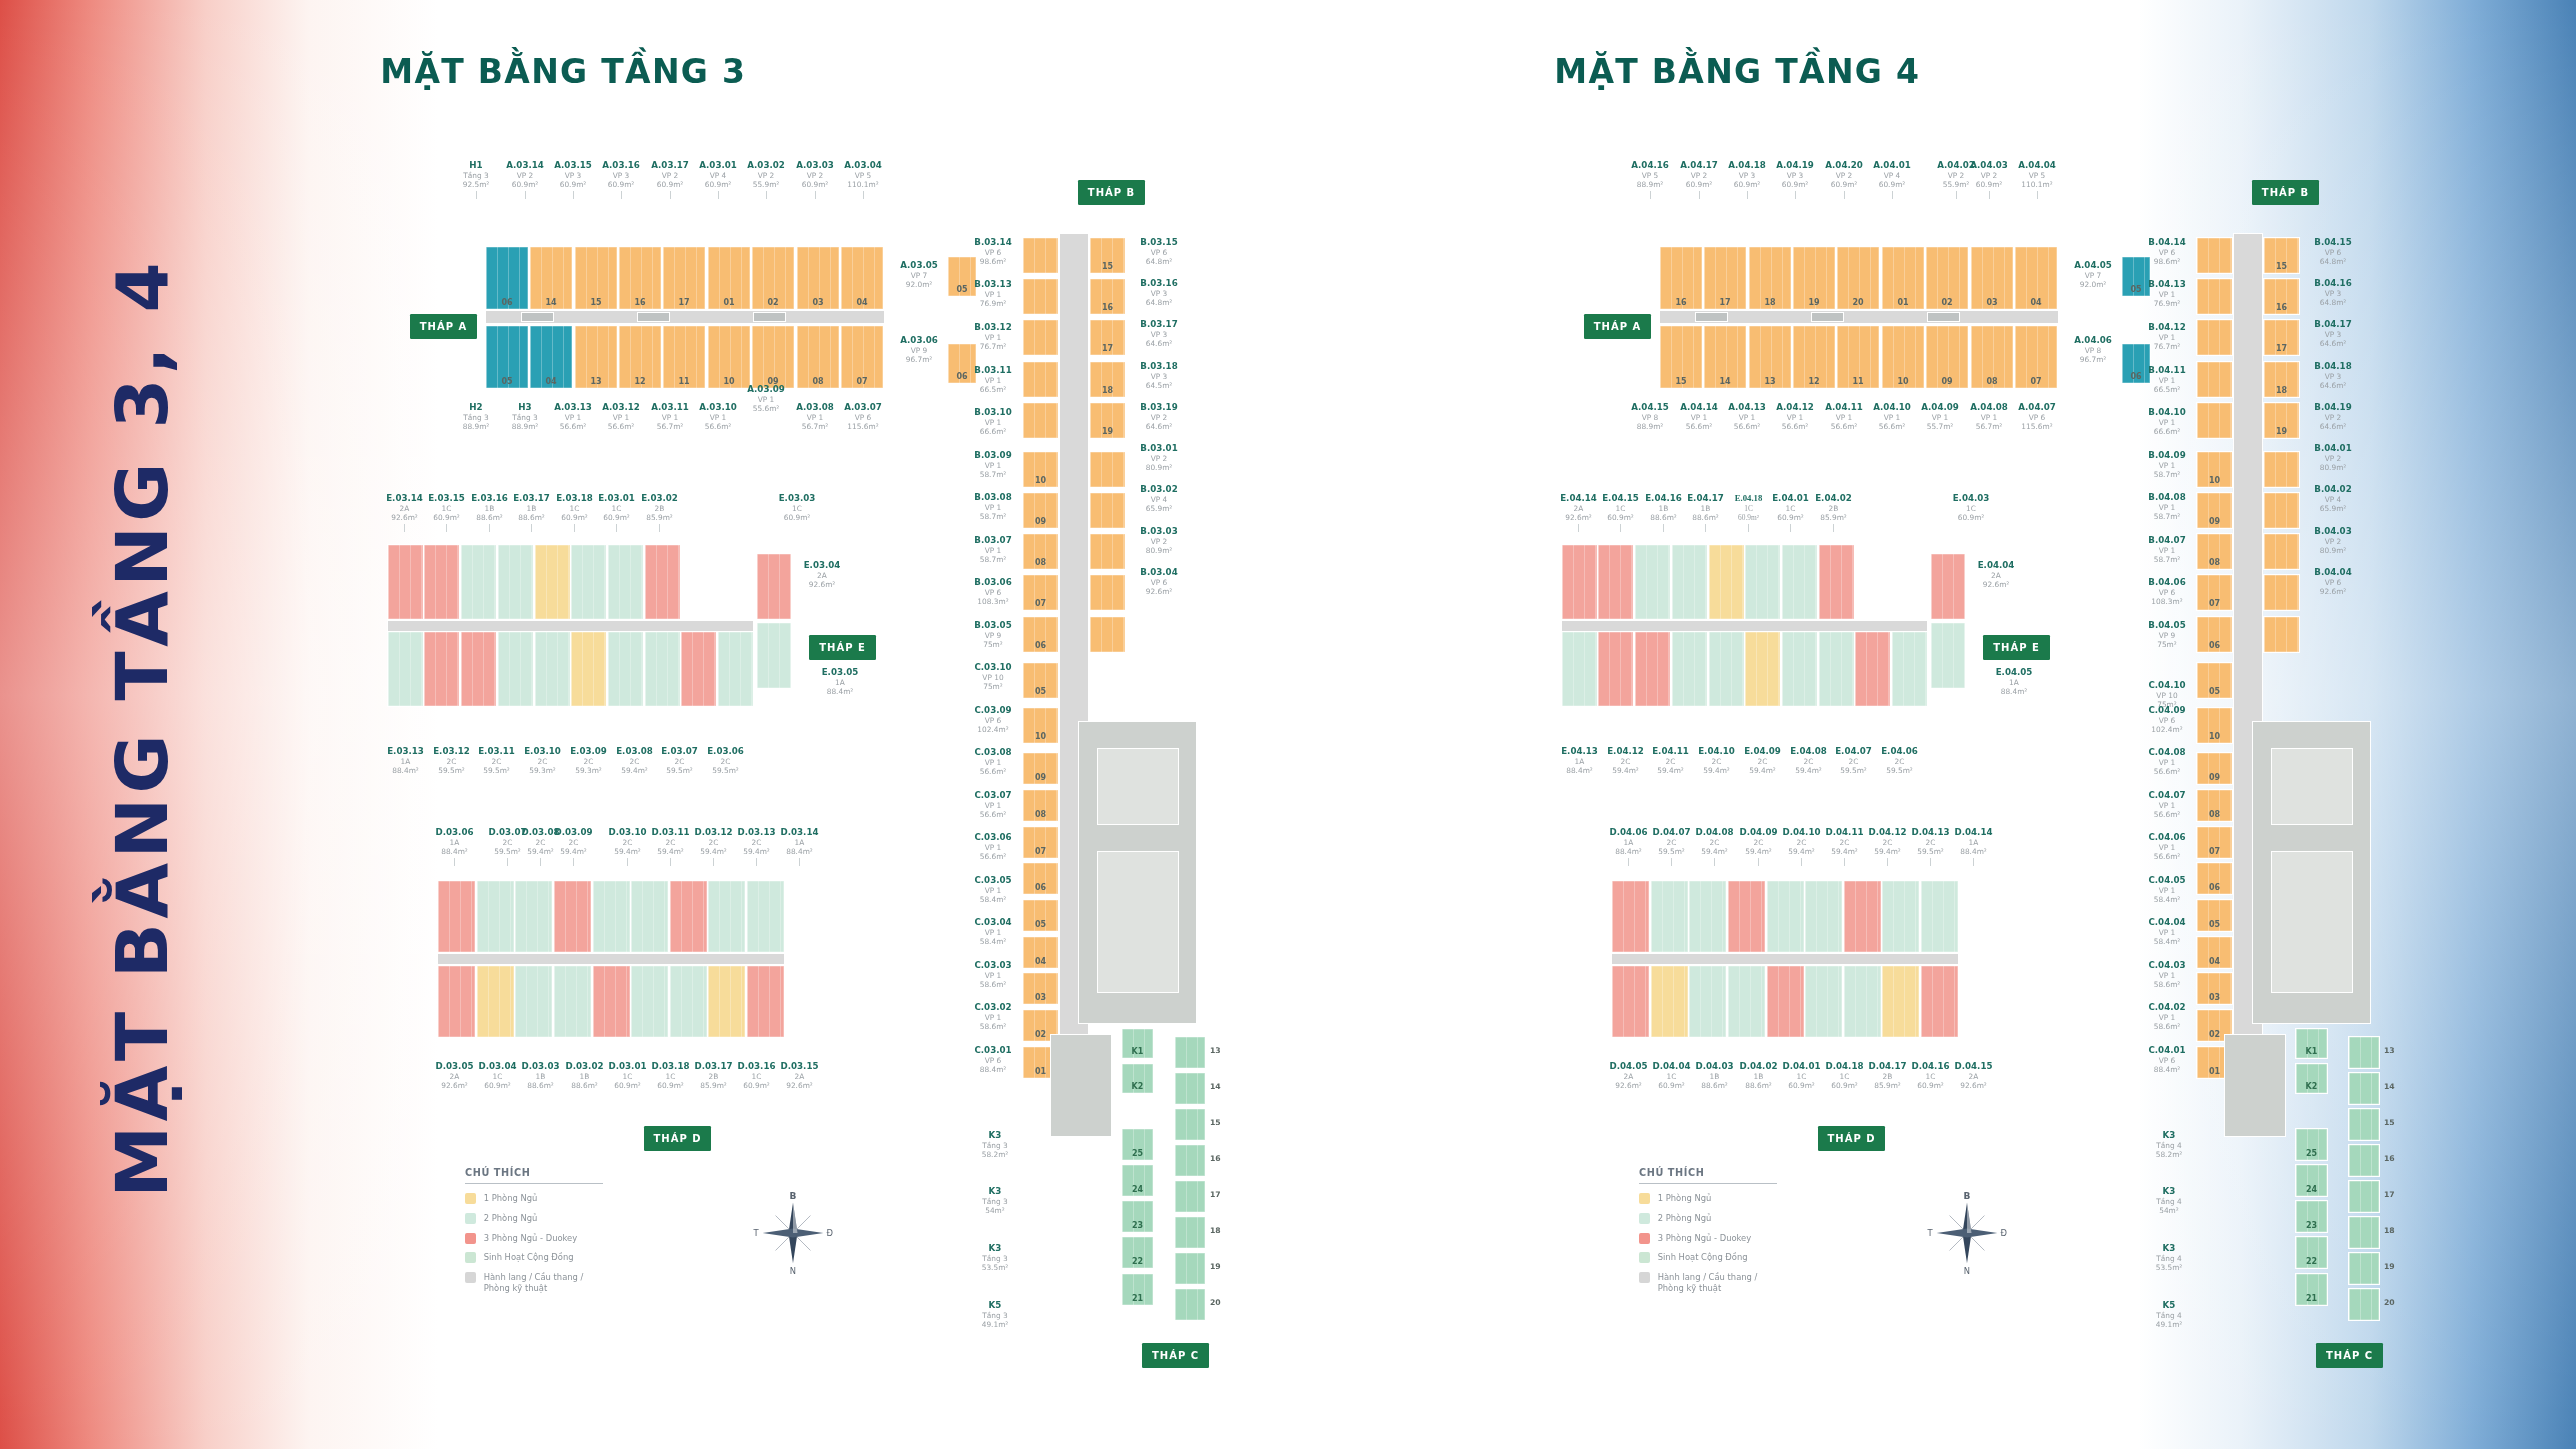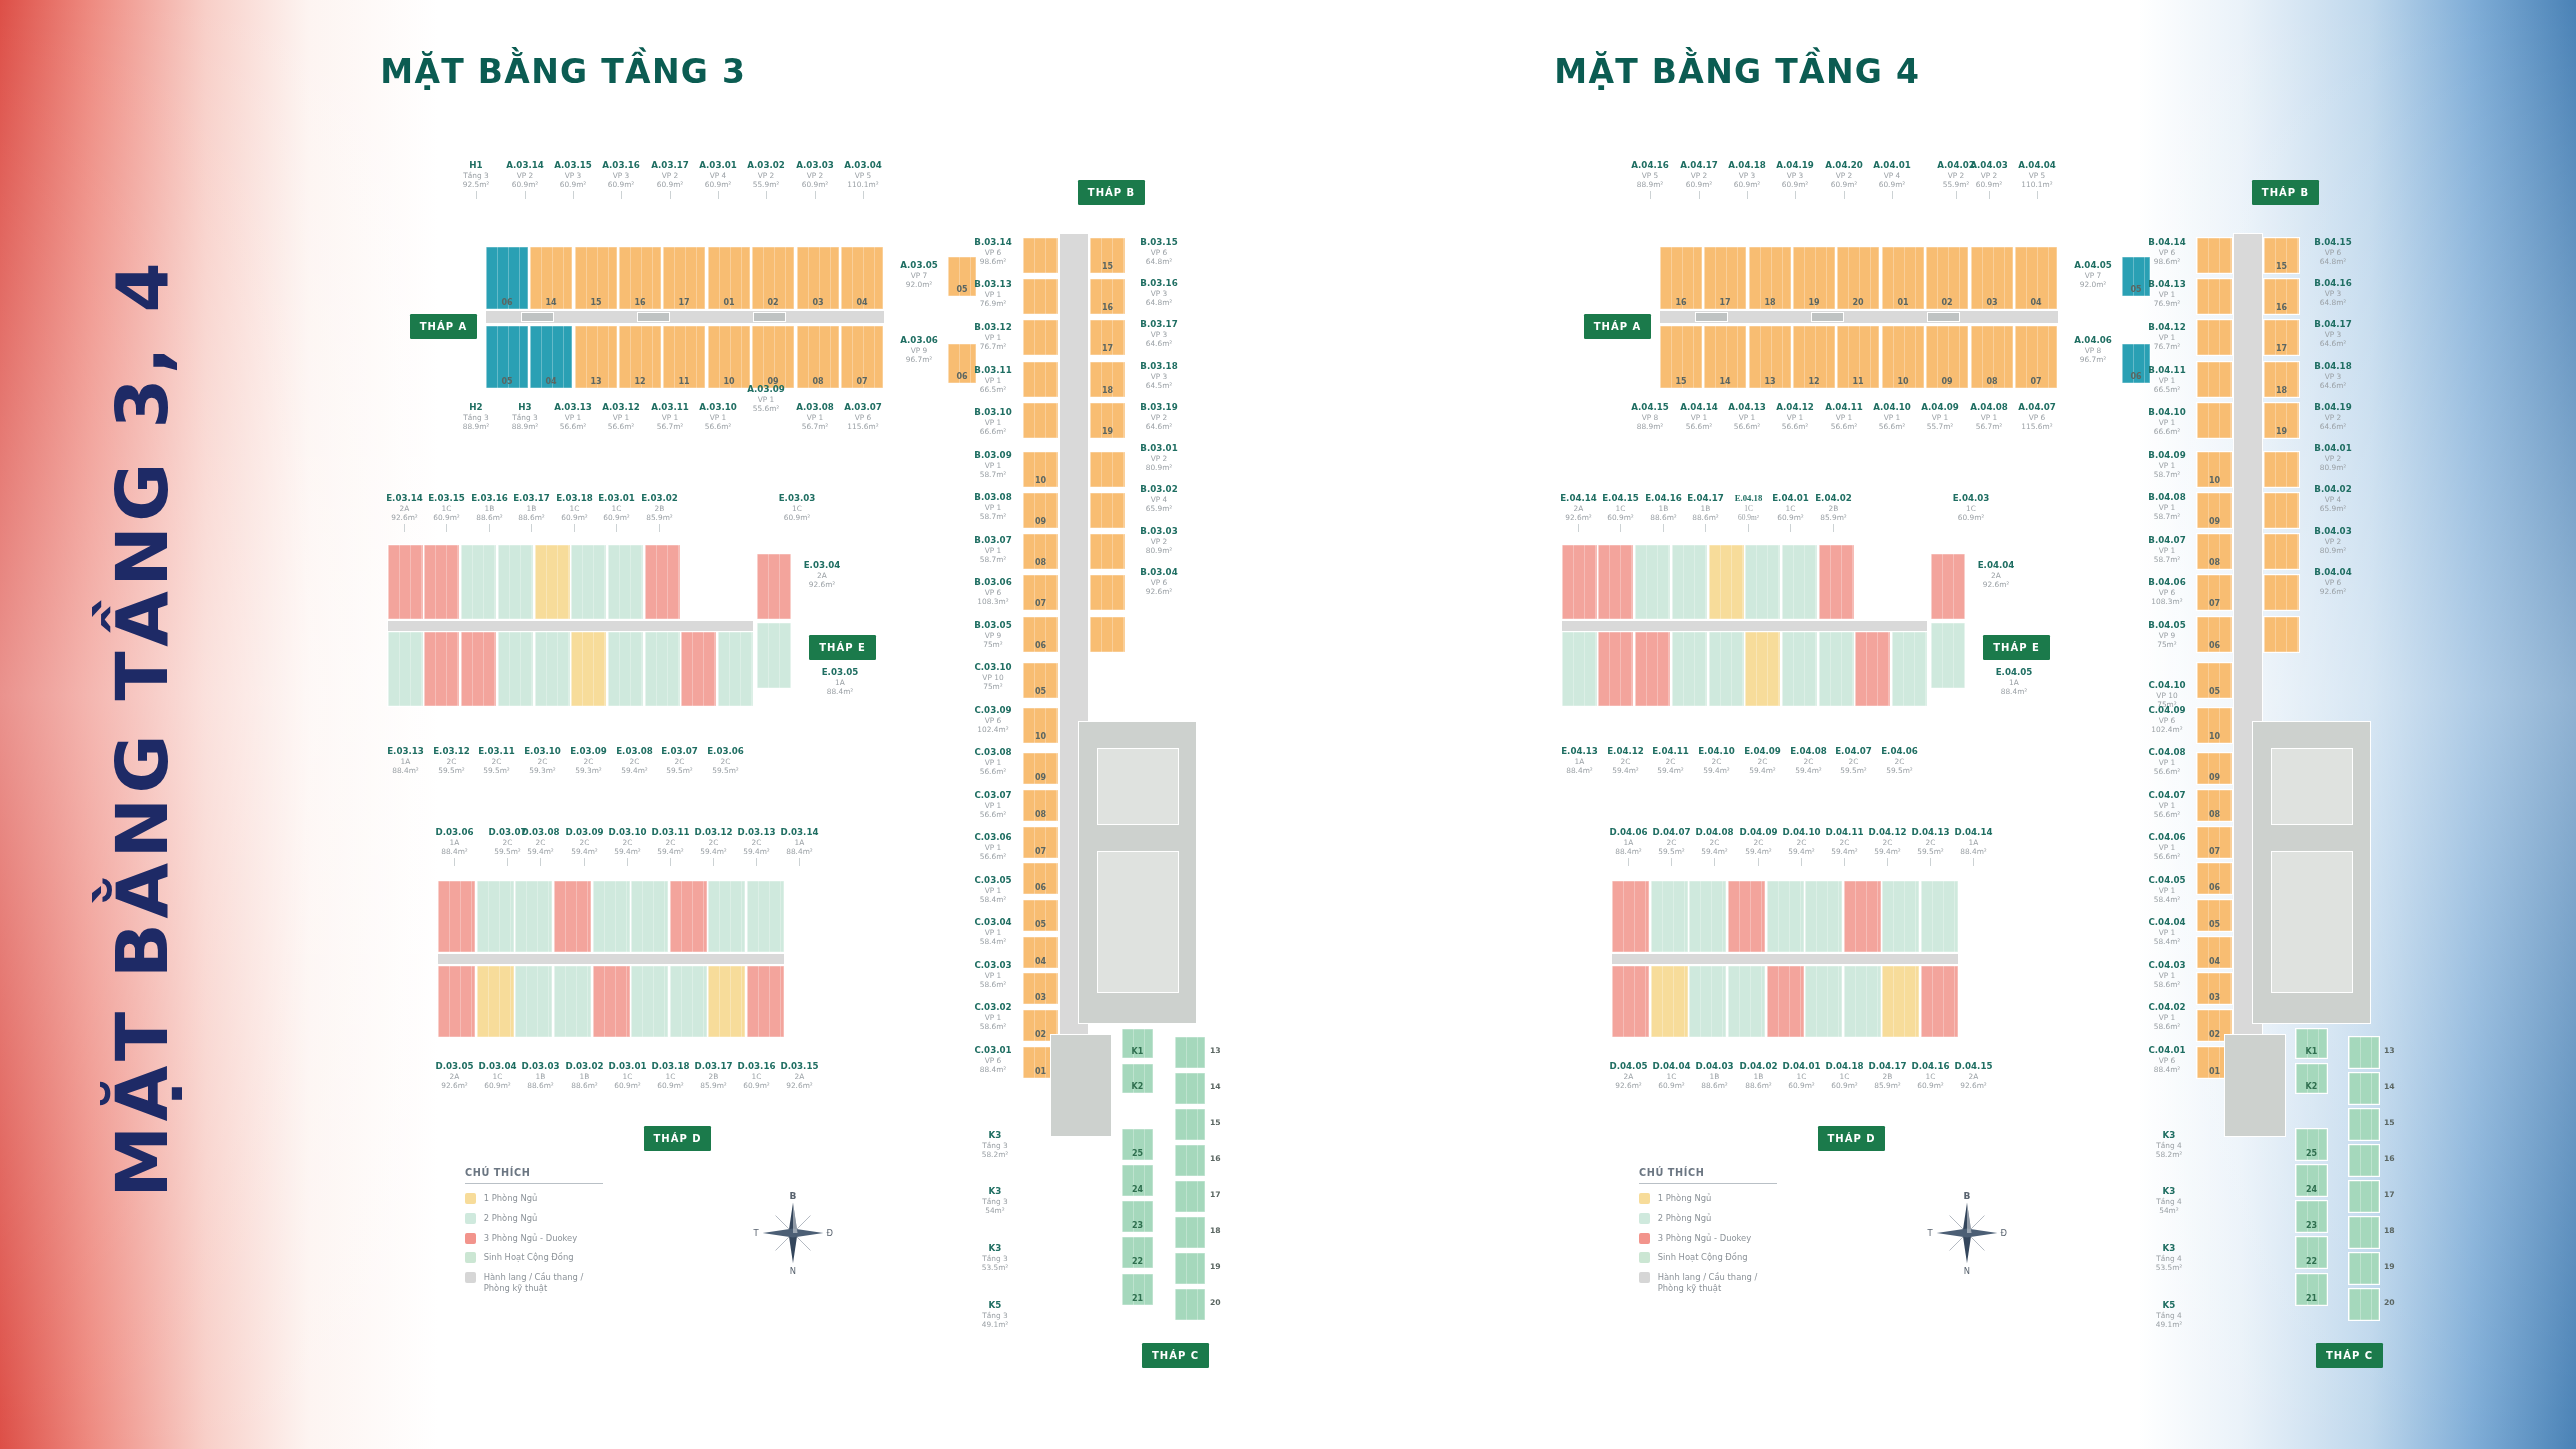--- a/index.html
+++ b/index.html
@@ -562,21 +562,21 @@
       <div class="ulabel tick" style="left: 106px; top: 827px; width: 43px; margin-left: 10px;">
         <div class="uname">D.03.07</div>
         <div class="usub">2C</div>
         <div class="usub">59.5m²</div>
       </div>
       <div class="ulabel tick" style="left: 149px; top: 827px; width: 43px;">
         <div class="uname">D.03.08</div>
         <div class="usub">2C</div>
         <div class="usub">59.4m²</div>
       </div>
-      <div class="ulabel tick" style="left: 193px; top: 827px; width: 43px;">
+      <div class="ulabel tick" style="left: 182px; top: 827px; width: 43px;">
         <div class="uname">D.03.09</div>
         <div class="usub">2C</div>
         <div class="usub">59.4m²</div>
       </div>
       <div class="ulabel tick" style="left: 236px; top: 827px; width: 43px;">
         <div class="uname">D.03.10</div>
         <div class="usub">2C</div>
         <div class="usub">59.4m²</div>
       </div>
       <div class="ulabel tick" style="left: 279px; top: 827px; width: 43px;">

